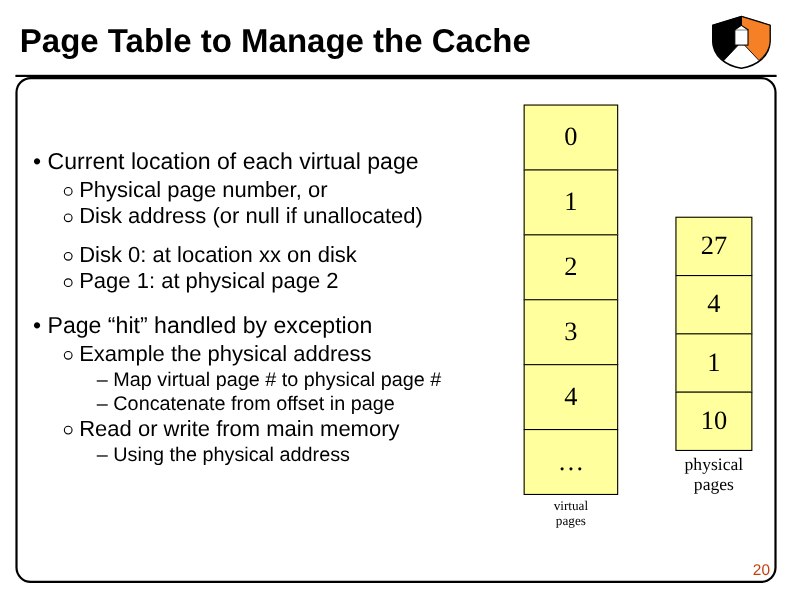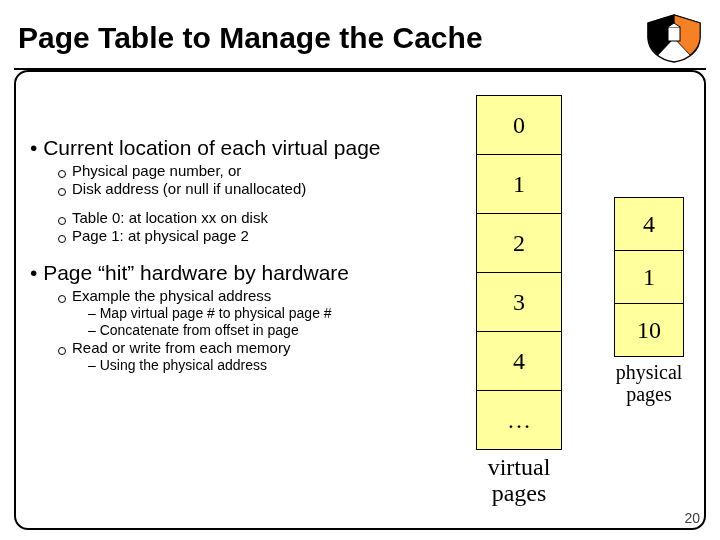--- a/index.html
+++ b/index.html
@@ -61,38 +61,38 @@
     margin-top: 48px;
   }
   .b1 {
     font-size: 21px;
     margin: 6px 0 2px 0;
   }
   .b1::before {
     content: "• ";
   }
   .b2 {
-    font-size: 15px;
+    font-size: 20px;
     margin: 1px 0 1px 28px;
     position: relative;
     padding-left: 14px;
   }
   .b2::before {
     content: "";
     position: absolute;
     left: 0;
     top: 8px;
     width: 6px;
     height: 6px;
     border: 1px solid #000;
     border-radius: 50%;
     background: #fff;
   }
   .b3 {
-    font-size: 14px;
+    font-size: 18px;
     margin: 1px 0 1px 58px;
   }
   .b3::before {
     content: "– ";
   }
   .vtable {
     position: absolute;
     left: 476px;
     top: 96px;
     width: 86px;
@@ -104,21 +104,21 @@
     display: flex;
     align-items: center;
     justify-content: center;
     font-family: "Times New Roman", Times, serif;
     font-size: 24px;
     margin-top: -1px;
   }
   .vlabel {
     text-align: center;
     font-family: "Times New Roman", Times, serif;
-    font-size: 24px;
+    font-size: 12px;
     margin-top: 4px;
     line-height: 1.1;
   }
   .ptable {
     position: absolute;
     left: 614px;
     top: 198px;
     width: 70px;
   }
   .pcell {
@@ -128,30 +128,30 @@
     display: flex;
     align-items: center;
     justify-content: center;
     font-family: "Times New Roman", Times, serif;
     font-size: 24px;
     margin-top: -1px;
   }
   .plabel {
     text-align: center;
     font-family: "Times New Roman", Times, serif;
-    font-size: 20px;
+    font-size: 16px;
     margin-top: 4px;
     line-height: 1.1;
   }
   .pagenum {
     position: absolute;
     right: 20px;
     bottom: 14px;
     font-size: 14px;
-    color: #404040;
+    color: #c2410c;
   }
   .spacer { height: 10px; }
 </style>
 </head>
 <body>
 
 <div class="slide">
 
   <div class="title-bar">
     <div class="title-text">Page Table to Manage the Cache</div>
@@ -166,46 +166,47 @@
     </div>
   </div>
 
   <div class="frame"></div>
 
   <div class="content">
     <div class="b1">Current location of each virtual page</div>
     <div class="b2">Physical page number, or</div>
     <div class="b2">Disk address (or null if unallocated)</div>
     <div class="spacer"></div>
-    <div class="b2">Table 0: at location xx on disk</div>
+    <div class="b2">Disk 0: at location xx on disk</div>
     <div class="b2">Page 1: at physical page 2</div>
     <div class="spacer"></div>
-    <div class="b1">Page “hit” hardware by hardware</div>
+    <div class="b1">Page “hit” handled by exception</div>
     <div class="b2">Example the physical address</div>
     <div class="b3">Map virtual page # to physical page #</div>
     <div class="b3">Concatenate from offset in page</div>
-    <div class="b2">Read or write from each memory</div>
+    <div class="b2">Read or write from main memory</div>
     <div class="b3">Using the physical address</div>
     <div class="spacer"></div>
   </div>
 
   <div class="vtable">
     <div class="vcell">0</div>
     <div class="vcell">1</div>
     <div class="vcell">2</div>
     <div class="vcell">3</div>
     <div class="vcell">4</div>
     <div class="vcell">…</div>
     <div class="vlabel">
       <span>virtual</span><br>
       <span>pages</span>
     </div>
   </div>
 
   <div class="ptable">
+    <div class="pcell">27</div>
     <div class="pcell">4</div>
     <div class="pcell">1</div>
     <div class="pcell">10</div>
     <div class="plabel">
       <span>physical</span><br>
       <span>pages</span>
     </div>
   </div>
 
   <div class="pagenum">20</div>

